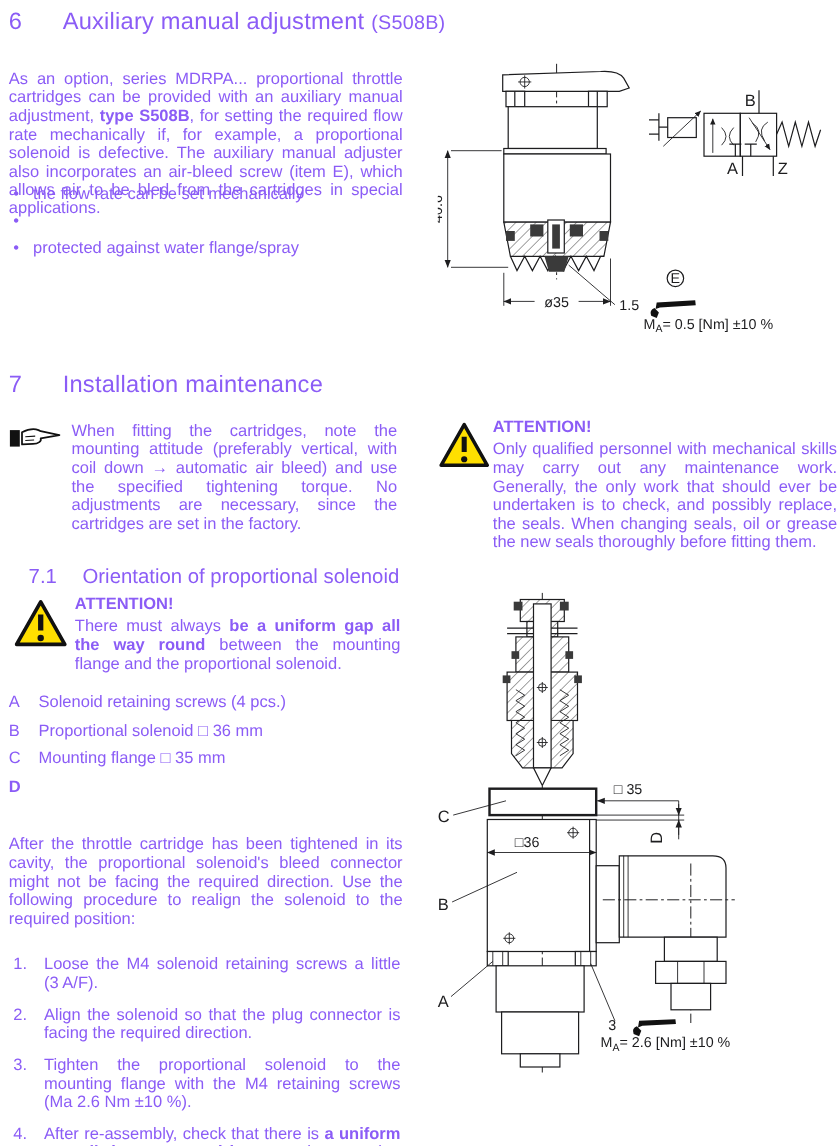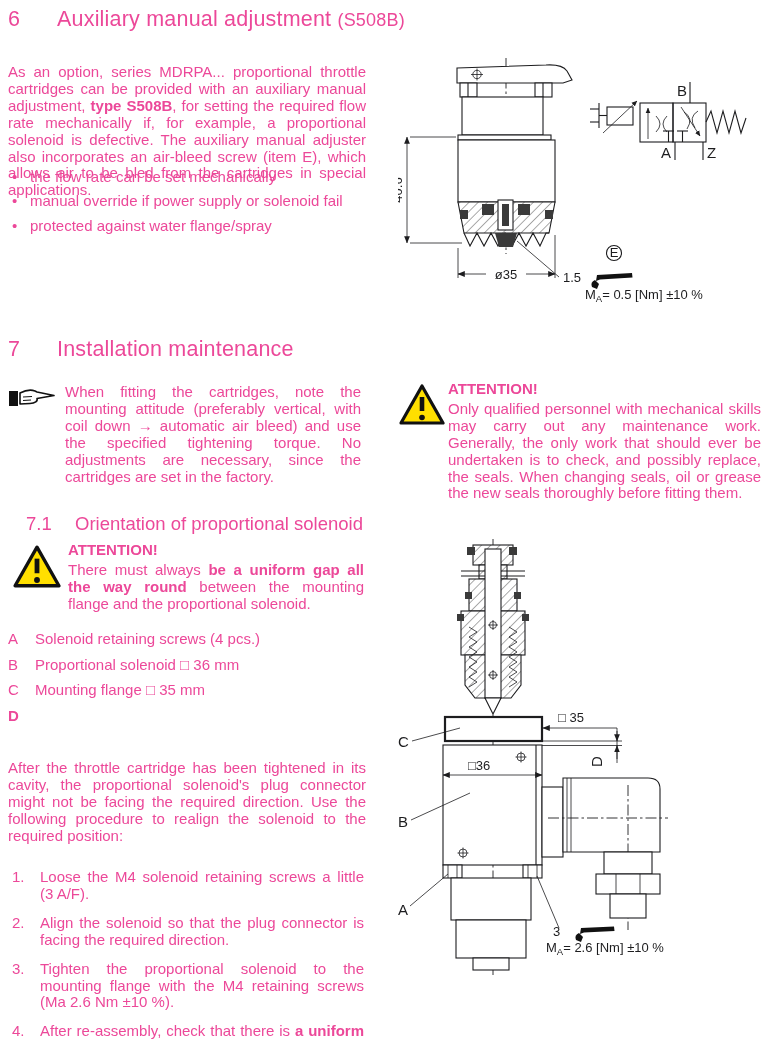--- a/index.html
+++ b/index.html
@@ -1,17 +1,17 @@
 <!DOCTYPE html>
 <html><head>
 <meta charset="utf-8">
 <style>
   html,body{margin:0;padding:0;background:#e8e8e8;}
   .page{position:relative;width:762px;height:1042px;background:#ffffff;
-        font-family:"Liberation Sans","DejaVu Sans",sans-serif;color:#ec4899;overflow:hidden;}
+        font-family:"Liberation Sans","DejaVu Sans",sans-serif;color:#8b5cf6;overflow:hidden;}
   .abs{position:absolute;}
   .h1{font-size:21.5px;white-space:nowrap;letter-spacing:.2px;}
   .h1 .hnum{display:inline-block;width:49px;}
   .h2{font-size:18.5px;white-space:nowrap;margin-left:18px;}
   .h2 .hnum{display:inline-block;width:49px;}
   .hsuffix{font-size:18px;}
   .body{font-size:15px;line-height:16.9px;}
   .just{text-align:justify;}
   p{margin:0;}
   b{font-weight:700;}
@@ -47,21 +47,20 @@
 
   <p class="abs body just" style="top:64px;left:8px;width:358px;"><span>As an option, series MDRPA... proportional throttle cartridges can be provided with an auxiliary manual adjustment, </span><b>type S508B</b><span>, for setting the required flow rate mechanically if, for example, a proportional solenoid is defective. The auxiliary manual adjuster also incorporates an air-bleed screw (item E), which allows air to be bled from the cartridges in special applications.</span></p>
 
   <div class="abs body" style="top:169px;left:12px;width:352px;">
     <div class="b-row">
         <span class="b-dot"></span>
         <span>the flow rate can be set mechanically</span>
       </div>
     <div class="b-row">
         <span class="b-dot"></span>
-        <span>manual override if power supply or solenoid fail</span>
       </div>
     <div class="b-row">
         <span class="b-dot"></span>
         <span>protected against water flange/spray</span>
       </div>
   </div>
 
   <svg class="abs" style="top:52px;left:398px;" width="364" height="260" viewBox="0 0 364 260">
     <defs>
       <pattern id="hp" width="6.5" height="6.5" patternUnits="userSpaceOnUse" patternTransform="rotate(45)">
@@ -208,21 +207,21 @@
       </div>
     <div class="legend-row">
         <span class="legend-key">C</span>
         <span>Mounting flange □ 35 mm</span>
       </div>
     <div class="legend-row legend-bold">
         <span class="legend-key">D</span>
       </div>
   </div>
 
-  <p class="abs body just" style="top:760px;left:8px;width:358px;">After the throttle cartridge has been tightened in its cavity, the proportional solenoid's plug connector might not be facing the required direction. Use the following procedure to realign the solenoid to the required position:</p>
+  <p class="abs body just" style="top:760px;left:8px;width:358px;">After the throttle cartridge has been tightened in its cavity, the proportional solenoid's bleed connector might not be facing the required direction. Use the following procedure to realign the solenoid to the required position:</p>
 
   <div class="abs body" style="top:869px;left:12px;width:352px;">
     <div class="step">
       <span class="stepnum">1.</span>
       <div class="steptext"><span>Loose the M4 solenoid retaining screws a little (3 A/F).</span><b></b><span></span></div>
     </div>
     <div class="step">
       <span class="stepnum">2.</span>
       <div class="steptext"><span>Align the solenoid so that the plug connector is facing the required direction.</span><b></b><span></span></div>
     </div>

